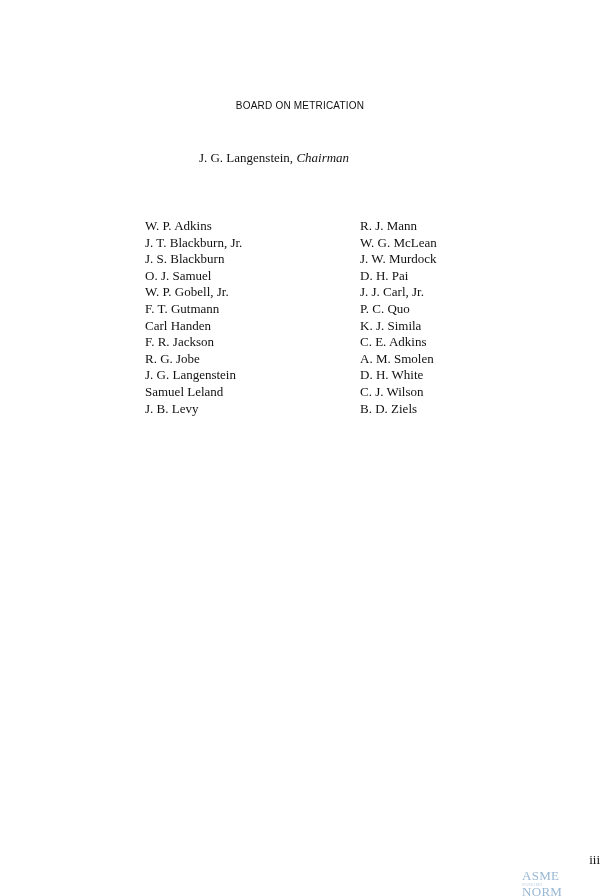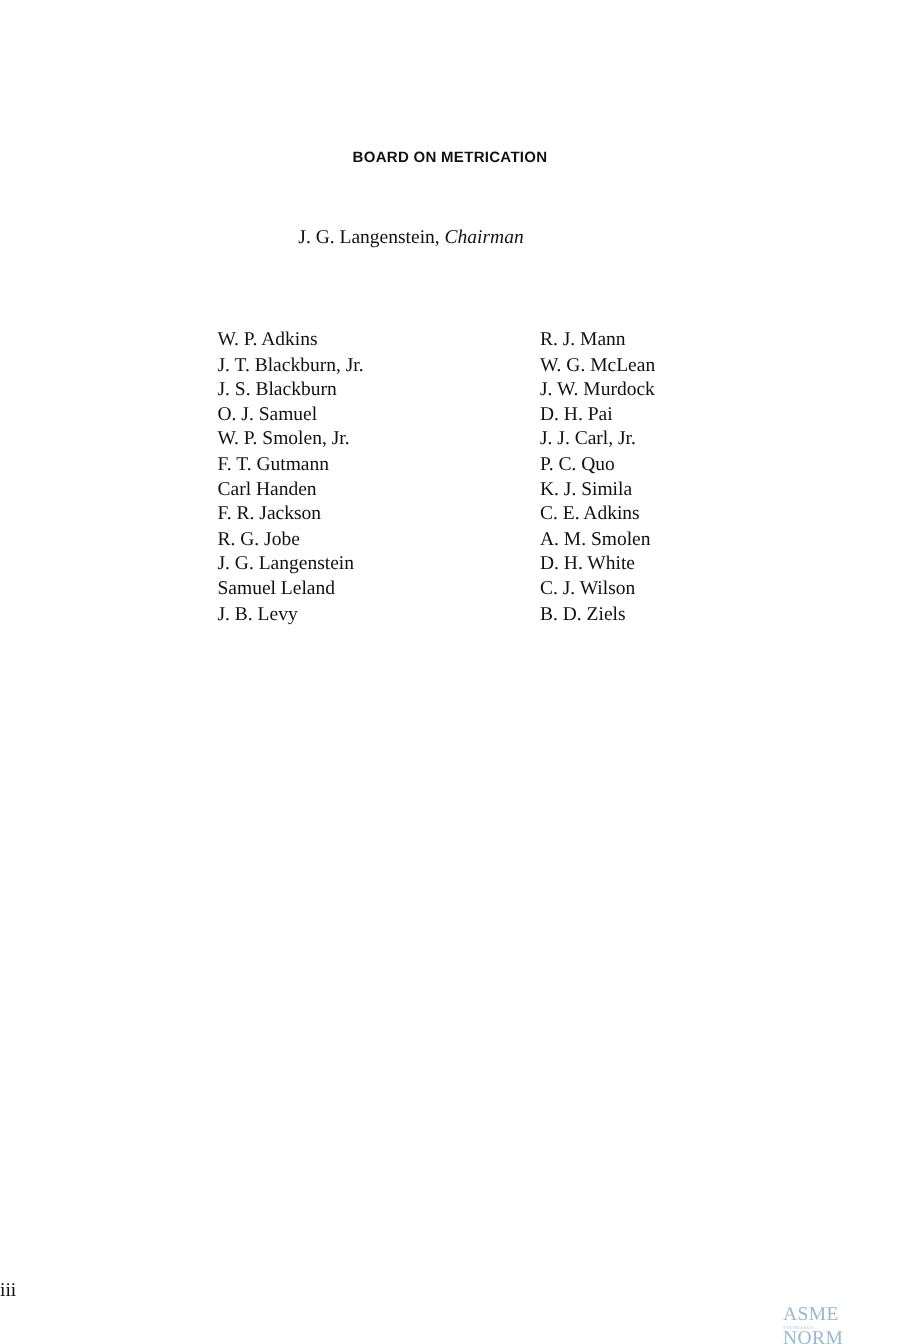--- a/index.html
+++ b/index.html
@@ -2,30 +2,30 @@
 <html><head>
 <meta charset="utf-8">
 <style>
   html, body { margin: 0; padding: 0; }
   body {
     width: 600px; height: 896px; background: #ffffff; position: relative; overflow: hidden;
     font-family: "Liberation Serif", "DejaVu Serif", serif; color: #111;
   }
   .heading {
     position: absolute; top: 100px; left: 0; width: 600px; text-align: center;
-    font-family: "Liberation Sans", "DejaVu Sans", sans-serif; font-weight: bold; font-size: 10px;
+    font-family: "Liberation Sans", "DejaVu Sans", sans-serif; font-weight: normal; font-size: 10px;
     letter-spacing: 0.2px;
   }
   .officers { position: absolute; top: 150px; left: 0; width: 548px; text-align: center; font-size: 13px; line-height: 16px; }
   .officers em { font-style: italic; }
   .col { position: absolute; top: 218px; font-size: 13px; line-height: 16.6px; }
   .col div { white-space: nowrap; }
   .col-left { left: 145px; }
   .col-right { left: 348px; margin-left: 12px; }
-  .page-num { position: absolute; top: 852px; left: 0; width: 600px; text-align: left; font-size: 13px; }
+  .page-num { position: absolute; top: 852px; left: 0; width: 600px; text-align: right; font-size: 13px; }
   .watermark {
     position: absolute; top: 868px; left: 522px; font-size: 13px; color: #7fa6c9;
     font-family: "Liberation Serif", serif; letter-spacing: 0.3px; opacity: 0.8;
   }
   .watermark .sub { position: absolute; top: 15px; left: 0; font-size: 3px; color: #9bb8d3; white-space: nowrap; }
 </style>
 </head>
 <body>
 
 <div class="heading">BOARD ON METRICATION</div>
@@ -35,21 +35,21 @@
     <span>J. G. Langenstein,</span>
     <em>Chairman</em>
   </div>
 </div>
 
 <div class="col col-left">
   <div>W. P. Adkins</div>
   <div>J. T. Blackburn, Jr.</div>
   <div>J. S. Blackburn</div>
   <div>O. J. Samuel</div>
-  <div>W. P. Smolen, Jr.</div>
+  <div>W. P. Gobell, Jr.</div>
   <div>F. T. Gutmann</div>
   <div>Carl Handen</div>
   <div>F. R. Jackson</div>
   <div>R. G. Jobe</div>
   <div>J. G. Langenstein</div>
   <div>Samuel Leland</div>
   <div>J. B. Levy</div>
 </div>
 
 <div class="col col-right">

